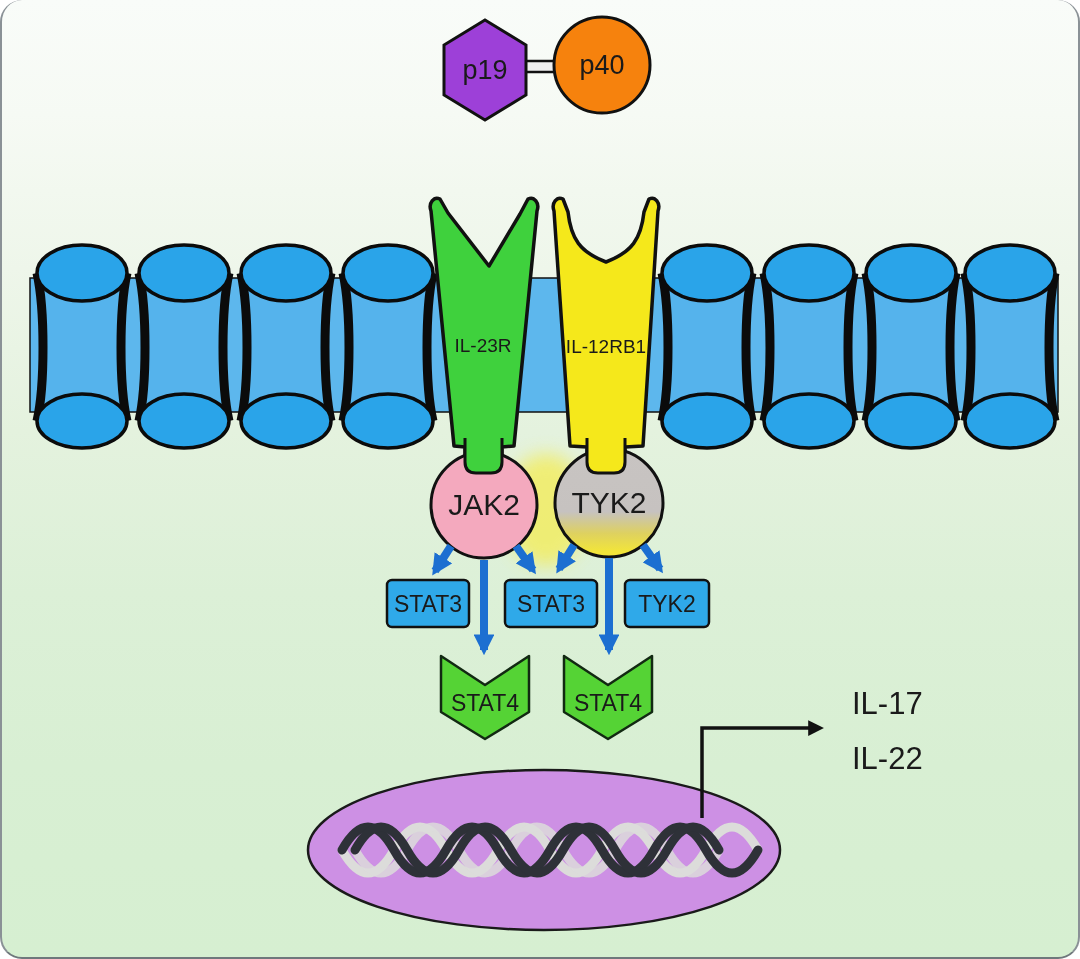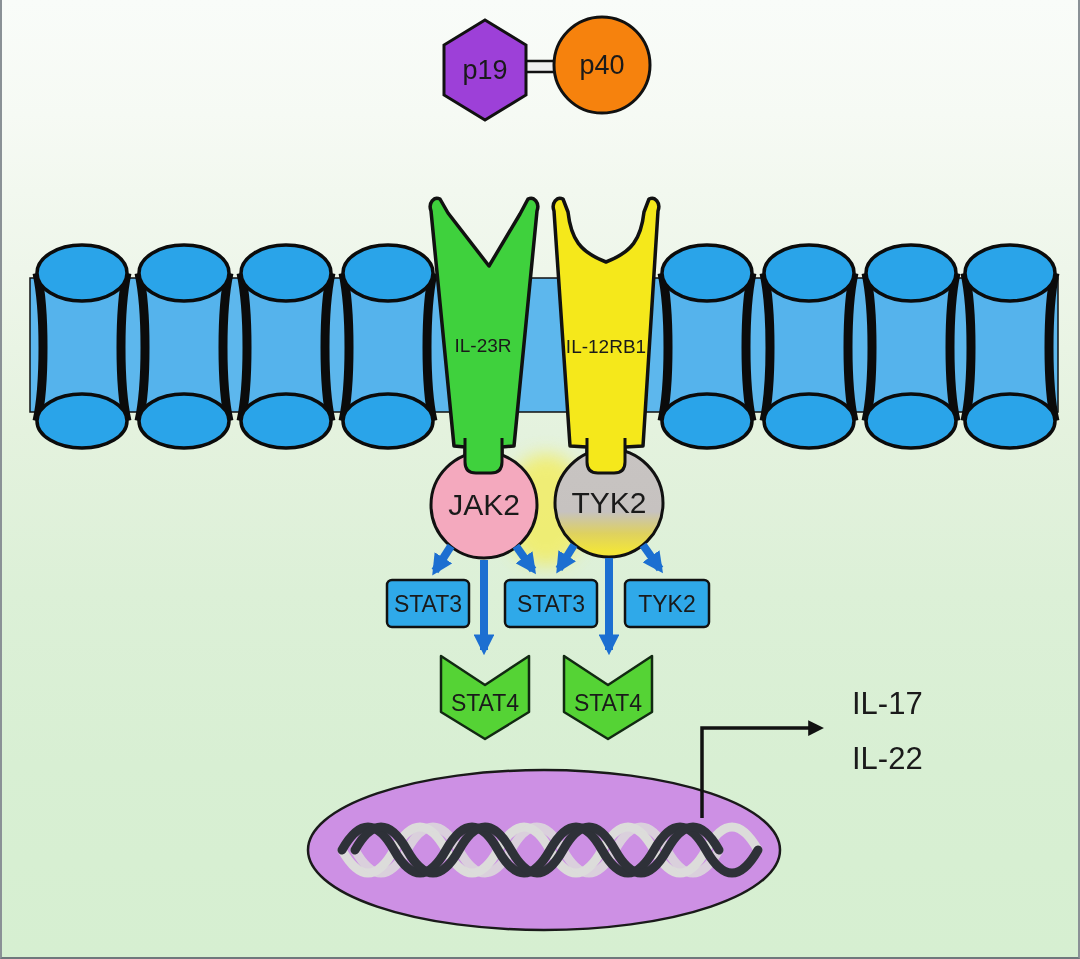--- a/index.html
+++ b/index.html
@@ -5,20 +5,21 @@
   html,body{margin:0;padding:0;background:#ffffff;}
   .stage{
     position:relative;
     width:1080px;height:959px;
     box-sizing:border-box;
     background:linear-gradient(180deg,#f9fcf9 0%,#f6faf4 12%,#eef6ea 28%,#e4f2de 45%,#dcf0d7 62%,#d8efd3 80%,#d6efd1 100%);
     border-left:2px solid #8a9196;
     border-right:2px solid #8a9196;
     border-bottom:2px solid #6f787c;
     overflow:hidden;
+    border-radius:22px;
   }
   svg{position:absolute;inset:0;}
   text{
     font-family:"Liberation Sans", sans-serif;
     fill:#1a1a1a;
   }
   .ctr{text-anchor:middle;}
   .fs19{font-size:19px;}
   .fs23{font-size:23px;}
   .fs27{font-size:27px;}

